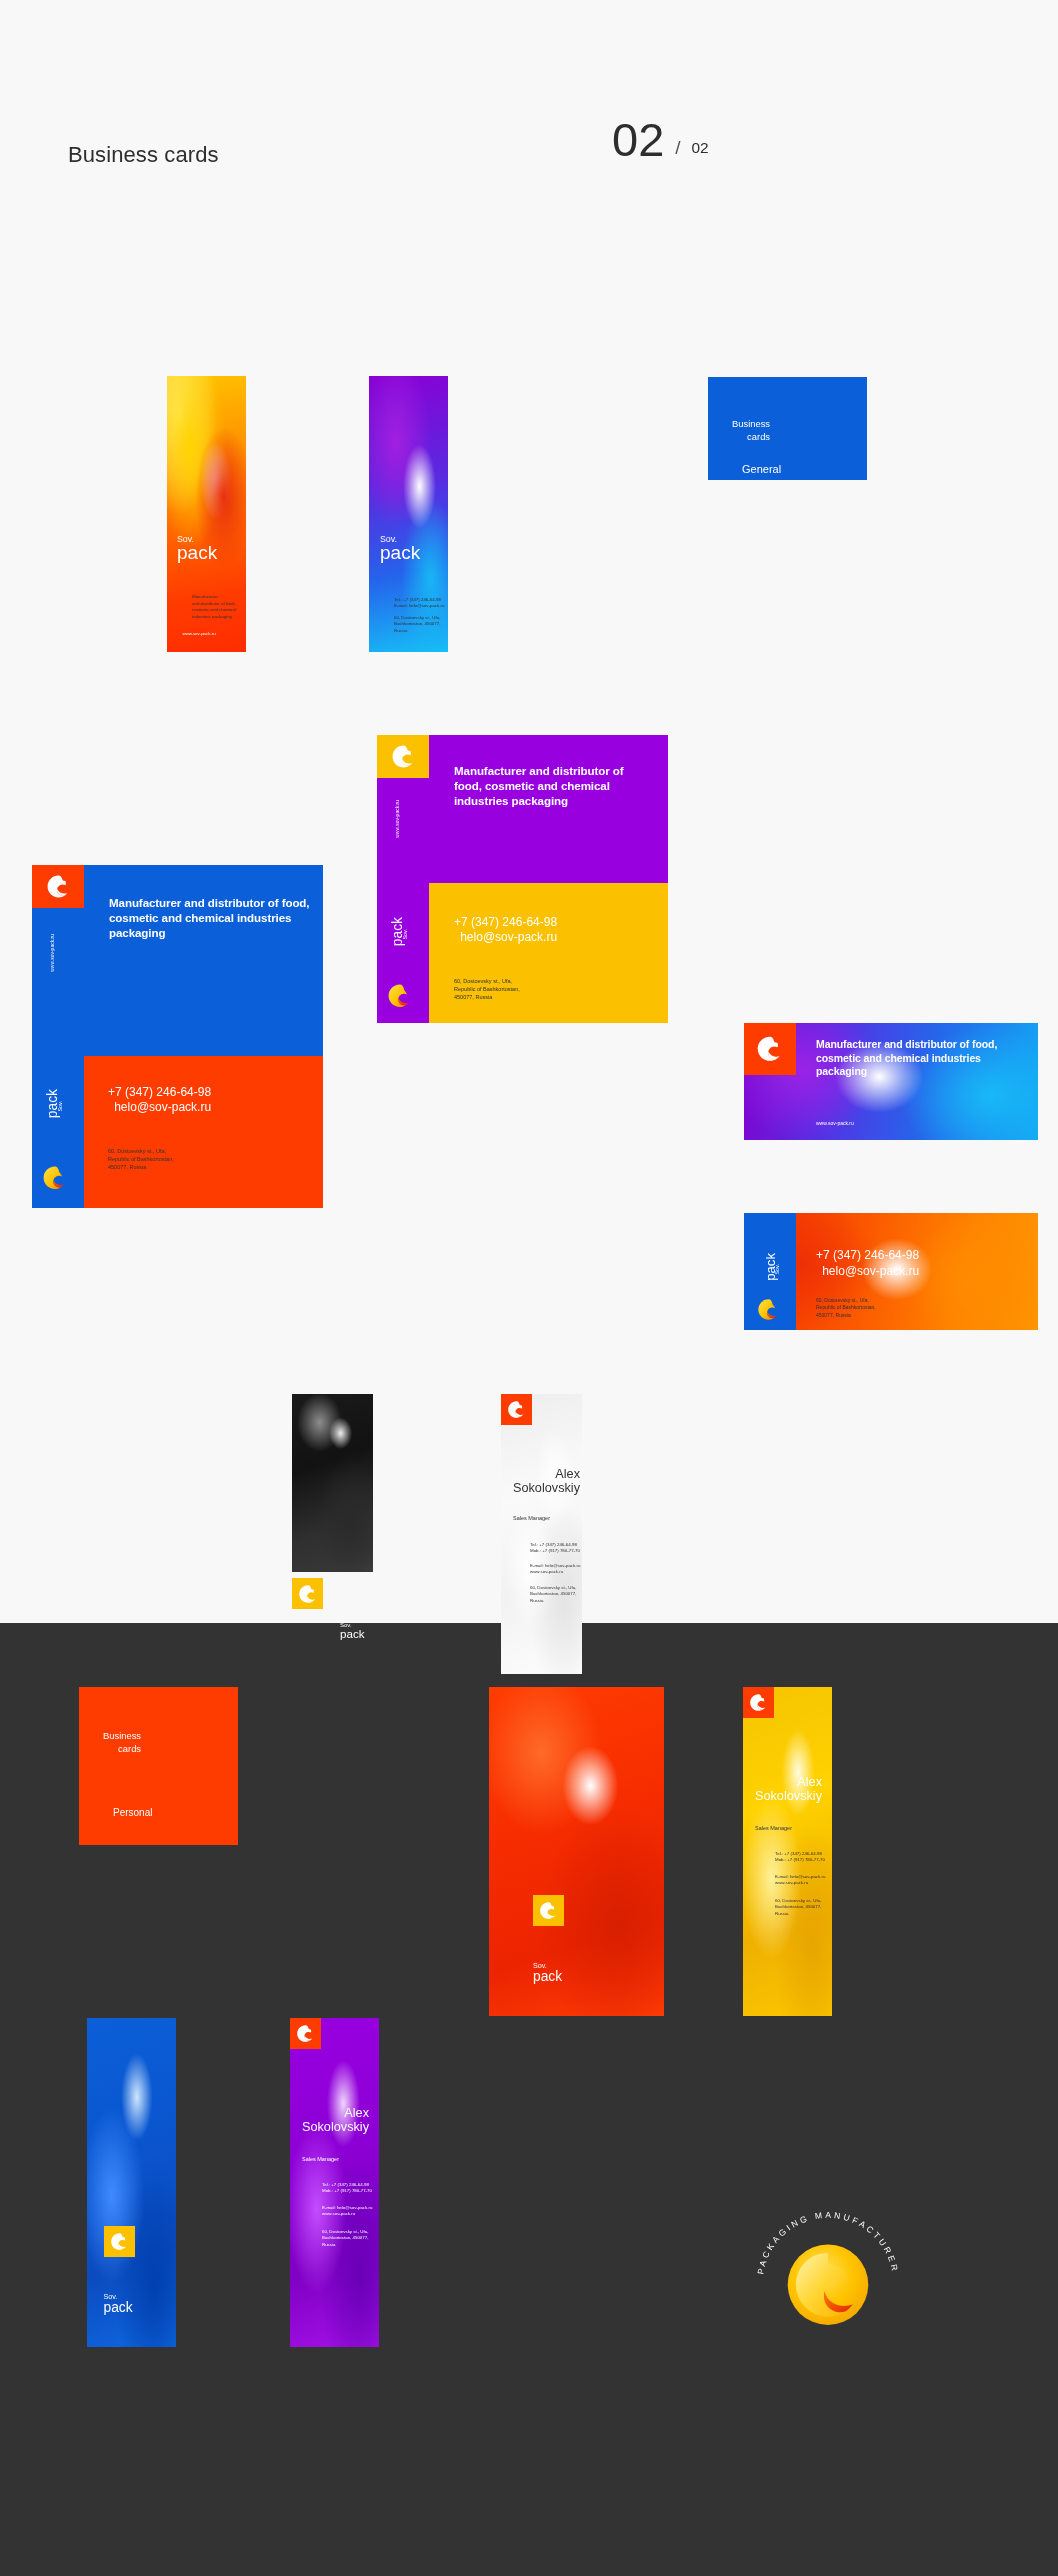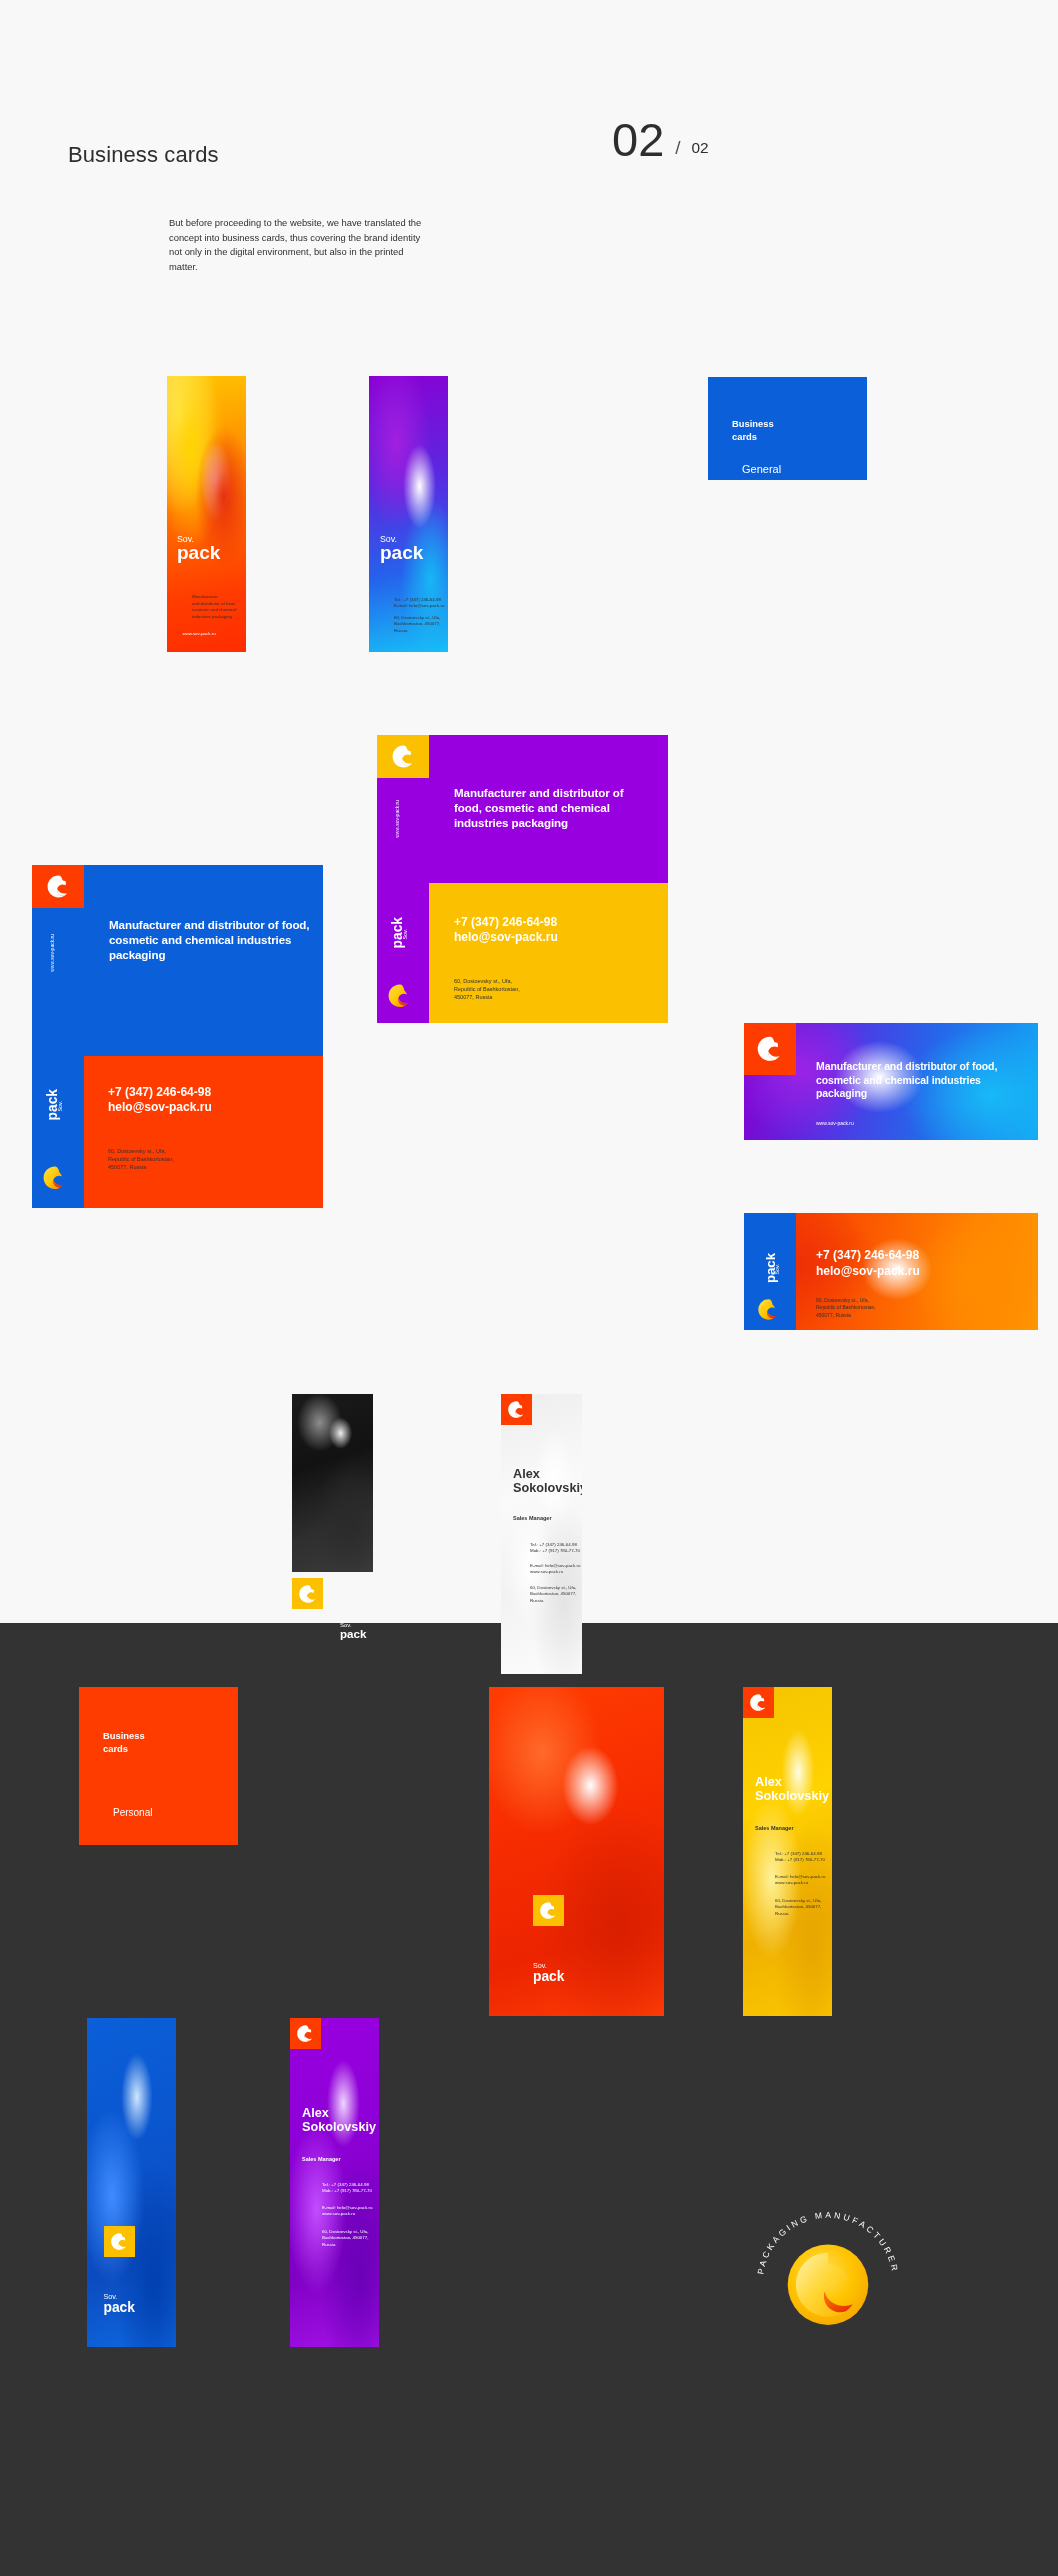--- a/index.html
+++ b/index.html
@@ -42,22 +42,22 @@
     position: absolute;
     writing-mode: vertical-rl;
     transform: rotate(180deg);
     transform-origin: center;
     white-space: nowrap;
   }
 
   
   .t-white { color: #ffffff; }
   .t-dark  { color: #333333; }
-  .bold    { font-weight: 700; }
-  .tagline { font-weight: 700; line-height: 1.28; letter-spacing: -0.1px; margin-top: 22px; }
+  .bold    { font-weight: 400; text-align: right; }
+  .tagline { font-weight: 700; line-height: 1.28; letter-spacing: -0.1px; }
   .contact { line-height: 1.45; }
 
   
   .sw-orange {
     background:
       radial-gradient(ellipse 58% 42% at 72% 44%, #e8300c 0%, rgba(232,48,12,0) 62%),
       radial-gradient(ellipse 46% 34% at 62% 38%, #ffffff 0%, rgba(255,255,255,0) 42%),
       radial-gradient(ellipse 70% 58% at 30% 26%, #ffd400 0%, rgba(255,212,0,0) 64%),
       radial-gradient(ellipse 90% 70% at 16% 14%, #fff27a 0%, rgba(255,242,122,0) 52%),
       linear-gradient(170deg, #ffc400 0%, #ff7a00 42%, #ff3c00 78%, #ff2d00 100%);
@@ -132,21 +132,20 @@
 <div class="page">
 
   <div class="section-title">Business cards</div>
 
   <div class="pager">
     <span class="pager-current">02</span>
     <span class="pager-slash">/</span>
     <span class="pager-total">02</span>
   </div>
 
-  <div class="intro">But before proceeding to the website, we have translated the concept into business cards, thus covering the brand identity not only in the digital environment, but also in the printed matter.</div>
 
   <div class="dark-band"></div>
 
   <div class="card sw-orange" style="left:167px; top:376px; width:79px; height:276px;">
     <div style="position:absolute; left:10px; top:159px;">
       <div class="t-white" style="font-size:8.8px; font-weight:400; line-height:1.05;">Sov.</div>
       <div class="t-white bold" style="font-size:19px; line-height:1.0; margin-top:-1.1px;">pack</div>
     </div>
     <div class="t-dark" style="position:absolute; left:25px; top:218px; font-size:4.4px; line-height:1.5; width:53px;">
         <div>Manufacturer</div>

